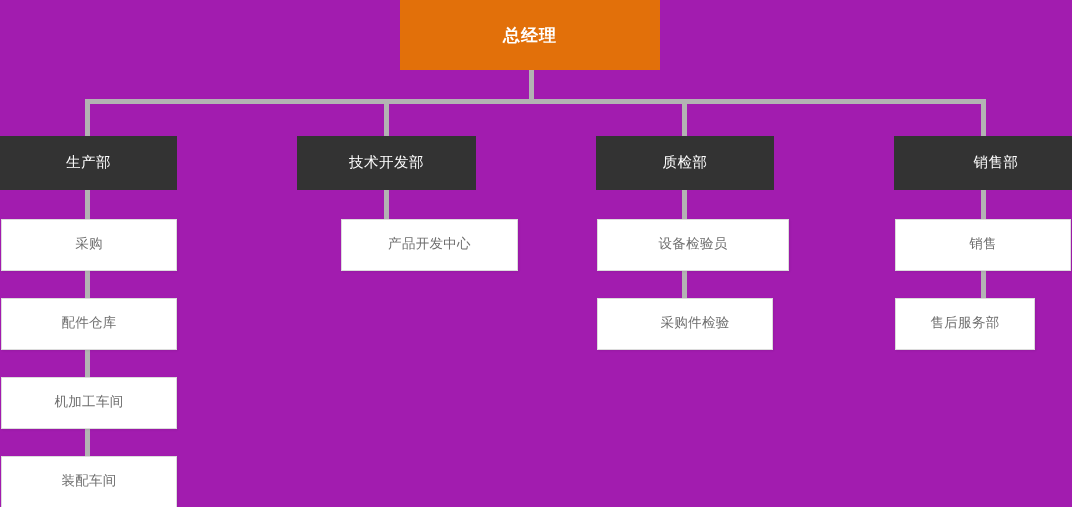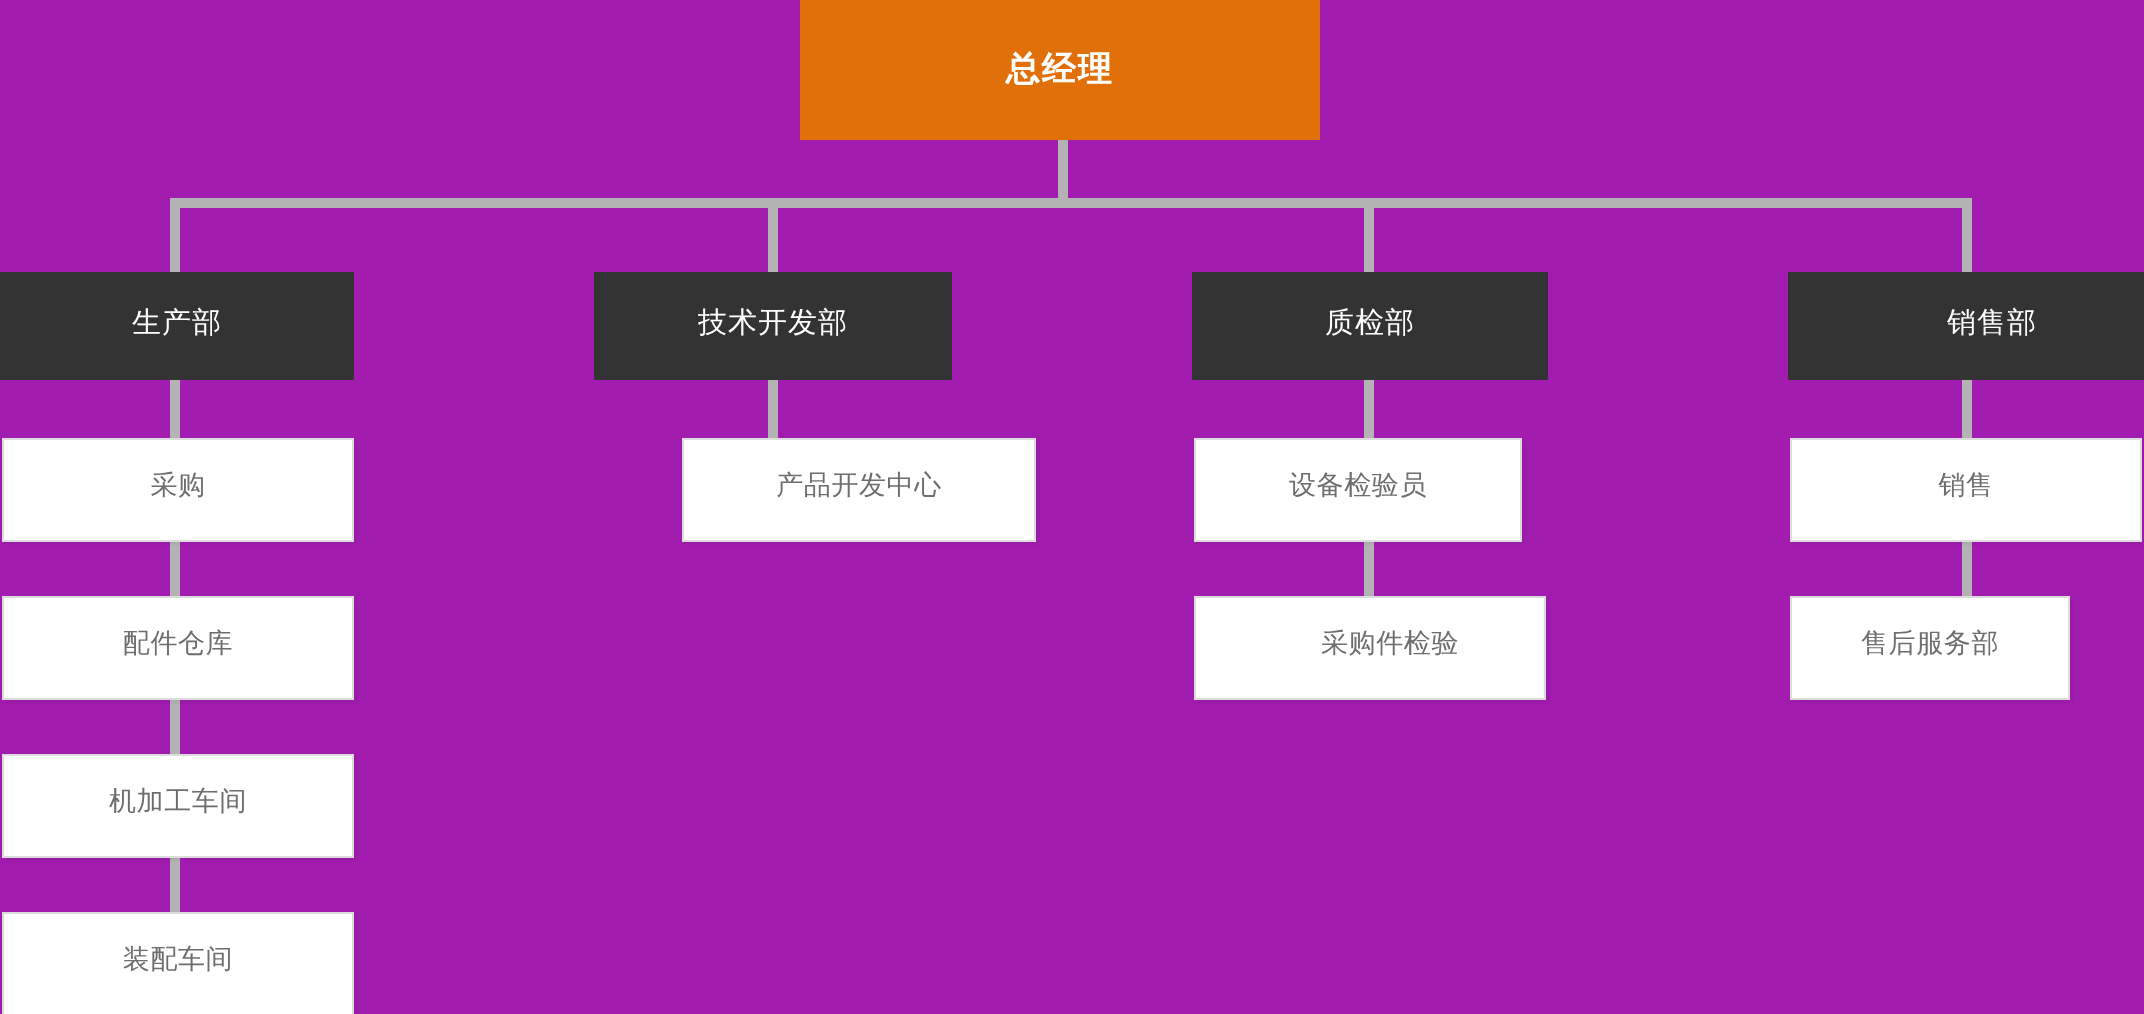--- a/index.html
+++ b/index.html
@@ -100,21 +100,21 @@
   <div class="node node-leaf" style="left:1px; top:456px; width:176px; height:52px;">装配车间</div>
 
   <div class="node node-dept" style="left:297px; top:136px; width:179px; height:54px;">技术开发部</div>
 
   <div class="conn conn-v" style="left:384px; top:188px; width:5px; height:32px;"></div>
   <div class="node node-leaf" style="left:298px; top:219px; width:177px; height:52px;margin-left:43px;">产品开发中心</div>
 
   <div class="node node-dept" style="left:596px; top:136px; width:178px; height:54px;">质检部</div>
 
   <div class="conn conn-v" style="left:682px; top:188px; width:5px; height:32px;"></div>
-  <div class="node node-leaf" style="left:597px; top:219px; width:164px; height:52px;">设备检验员</div>
+  <div class="node node-leaf" style="left:597px; top:219px; width:192px; height:52px;">设备检验员</div>
 
   <div class="conn conn-v" style="left:682px; top:269px; width:5px; height:31px;"></div>
   <div class="node node-leaf" style="left:597px; top:298px; width:176px; height:52px;padding-left:20px;">采购件检验</div>
 
   <div class="node node-dept" style="left:894px; top:136px; width:204px; height:54px;">销售部</div>
 
   <div class="conn conn-v" style="left:981px; top:188px; width:5px; height:32px;"></div>
   <div class="node node-leaf" style="left:895px; top:219px; width:176px; height:52px;">销售</div>
 
   <div class="conn conn-v" style="left:981px; top:269px; width:5px; height:31px;"></div>

